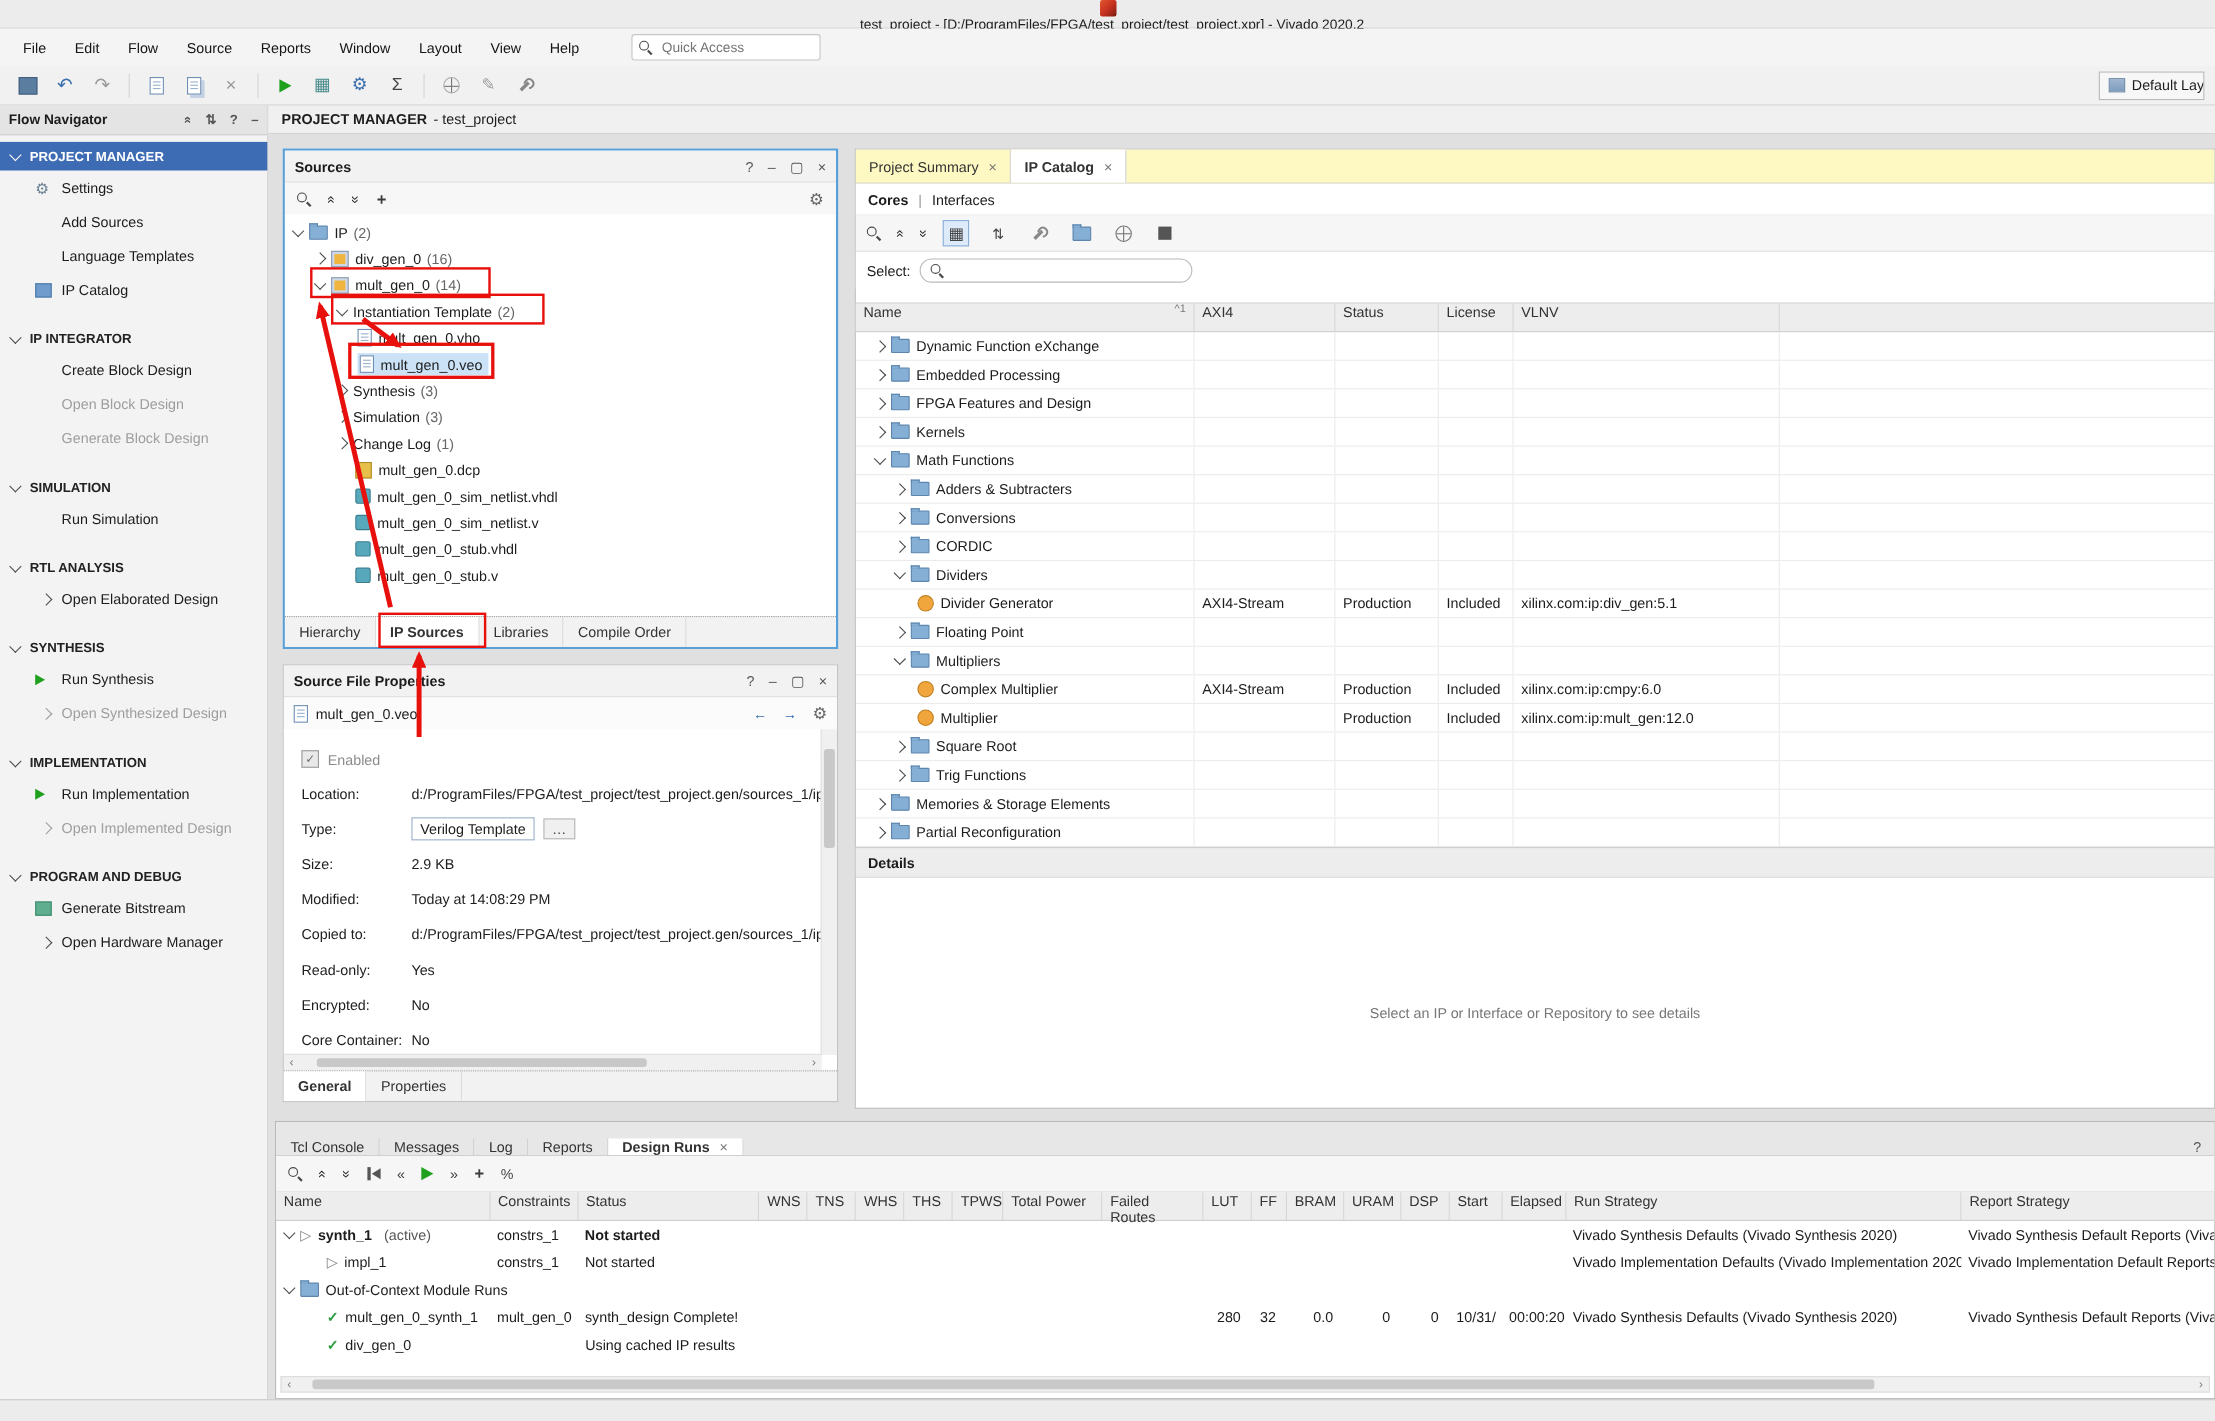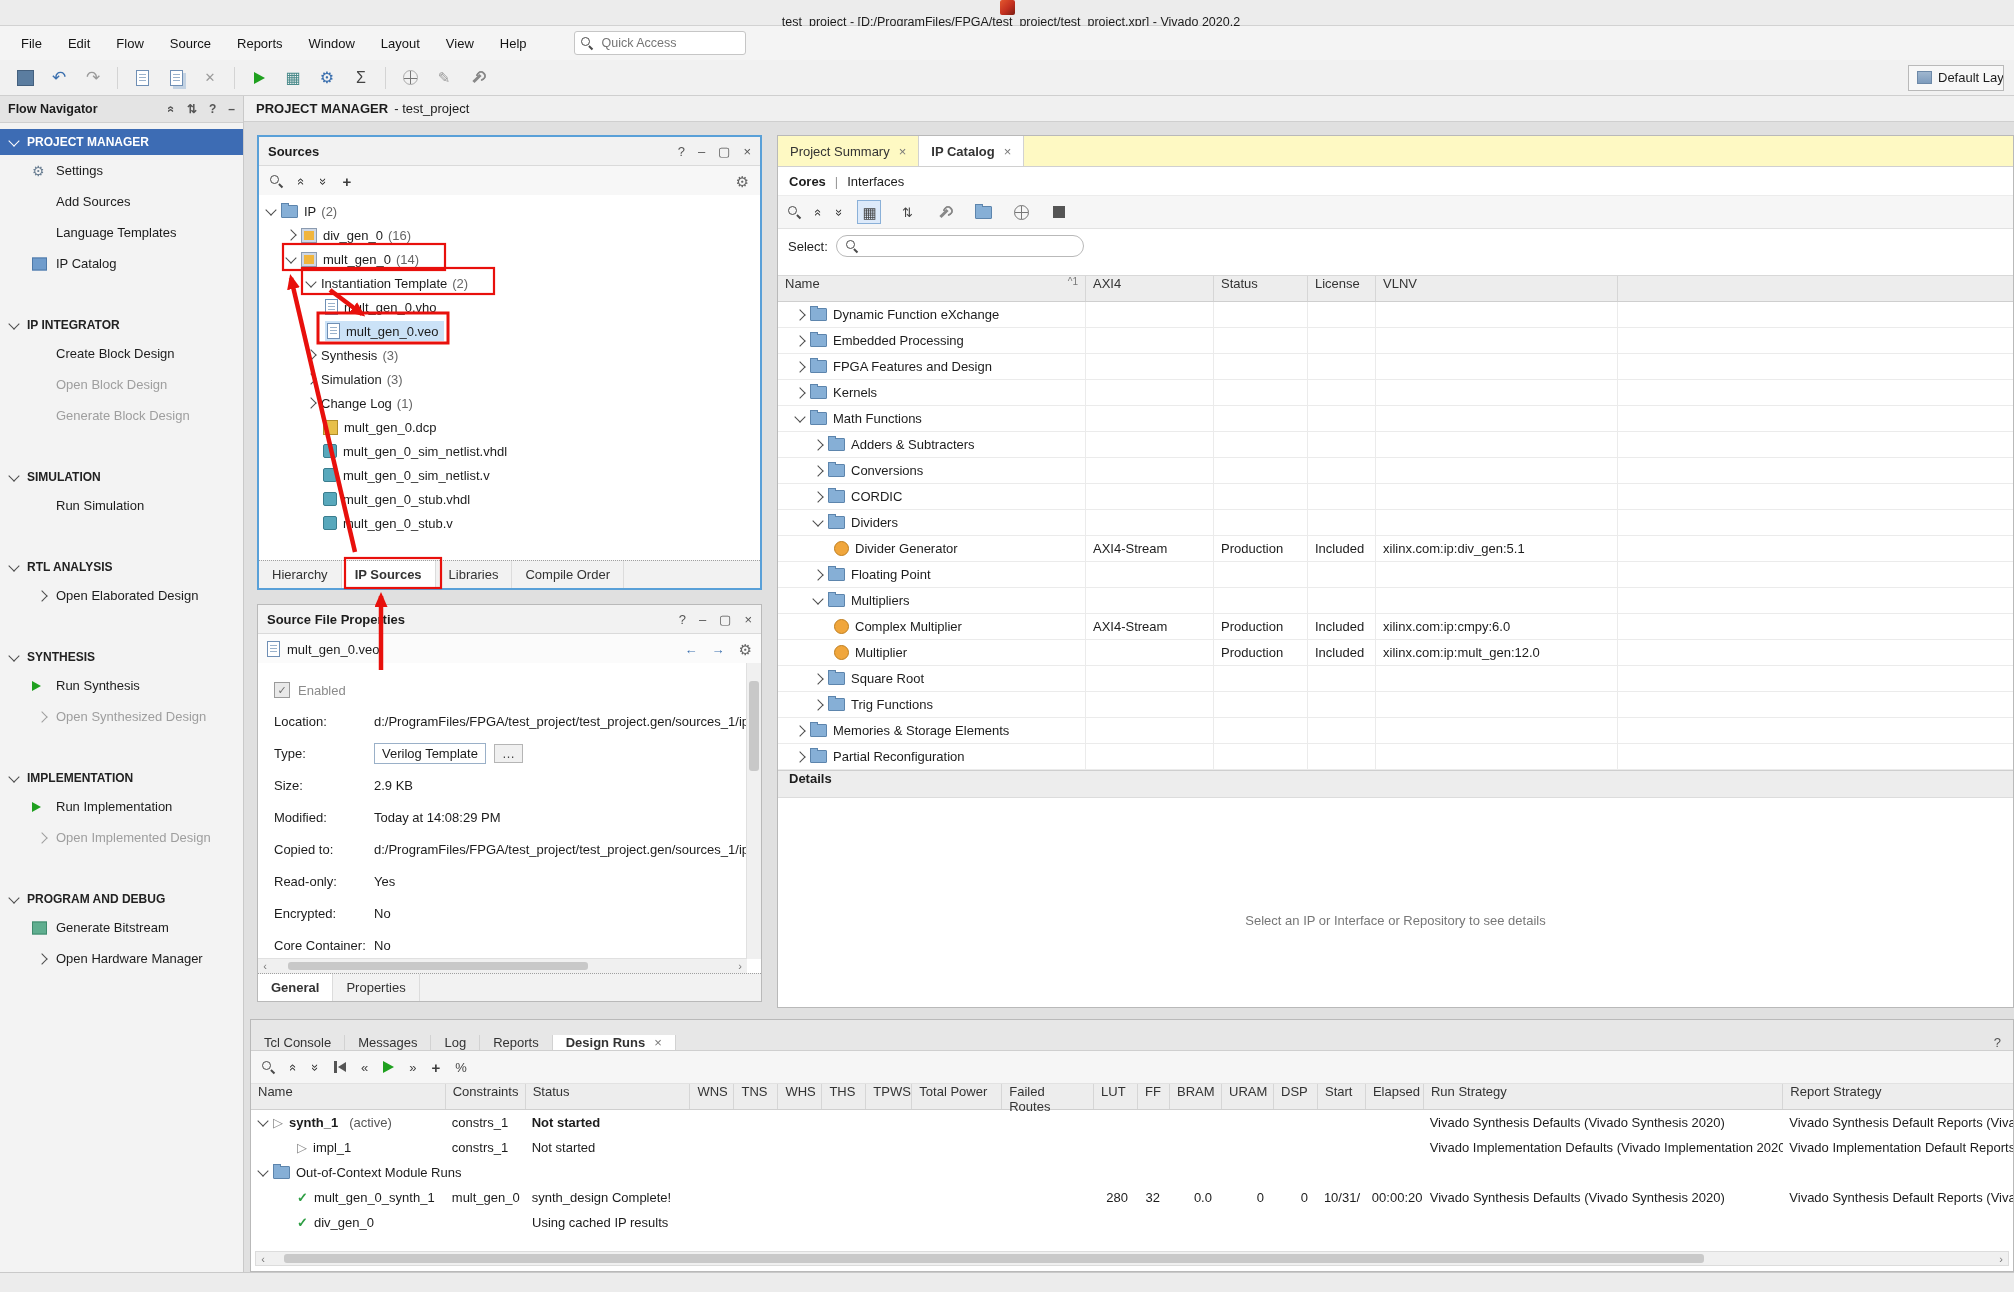--- a/index.html
+++ b/index.html
@@ -59,21 +59,21 @@
   .reset-ico{display:flex;align-items:center;}
   .reset-ico .bar{width:2.5px;height:12px;background:#555;margin-right:1px;}
   .reset-ico .tri{width:0;height:0;border-right:8px solid #555;border-top:5px solid transparent;border-bottom:5px solid transparent;}
   .cb{width:14px;height:14px;border:1px solid #9a9a9a;background:#e9e9e9;display:flex;align-items:center;justify-content:center;color:#707070;font-size:11px;flex:0 0 auto;}
 
   
   .flownav{left:0;top:96px;width:244px;height:1176px;background:#f3f3f3;border-right:1px solid #c9c9c9;box-sizing:border-box;}
   .fn-header{height:26px;background:#e4e4e4;border-bottom:1px solid #cfcfcf;display:flex;align-items:center;
     padding:0 8px;font-weight:bold;font-size:12.5px;gap:10px;}
   .fn-hicons{margin-left:auto;display:flex;gap:12px;align-items:center;color:#555;font-size:12px;}
-  .nav-sec{height:26px;margin-top:33px;display:flex;align-items:center;padding-left:10px;gap:9px;
+  .nav-sec{height:26px;margin-top:16px;display:flex;align-items:center;padding-left:10px;gap:9px;
     font-weight:bold;font-size:12px;color:#222;}
   .nav-sec.first{margin-top:6px;}
   .nav-sec.pm{background:#3d6cb4;color:#fff;}
   .nav-item{height:31px;display:flex;align-items:center;padding-left:56px;position:relative;color:#1c1c1c;}
   .nav-item .ni-ico{position:absolute;left:32px;top:50%;transform:translateY(-50%);}
   .nav-item .ni-chev{position:absolute;left:38px;top:50%;transform:translateY(-50%) rotate(-45deg);}
   .nav-item.dis{color:#9e9e9e;}
 
   
   .main-header{left:244px;top:96px;width:1770px;height:26px;background:#f0f0f0;border-bottom:1px solid #cfcfcf;
@@ -133,21 +133,21 @@
   .searchbox{width:248px;height:22px;border:1px solid #b9b9b9;border-radius:11px;display:flex;align-items:center;padding:0 9px;gap:6px;box-sizing:border-box;}
   .cheader{height:25px;display:flex;background:#ededed;border-top:1px solid #d8d8d8;border-bottom:1px solid #cfcfcf;margin-top:12px;}
   .hcell{display:flex;align-items:flex-start;padding:0 7px;border-right:1px solid #d6d6d6;box-sizing:border-box;color:#333;}
   .cc0{width:308px;} .cc1{width:128px;} .cc2{width:94px;} .cc3{width:68px;} .cc4{width:242px;}
   .crow{height:25px;display:flex;border-bottom:1px solid #ebebeb;}
   .bcell{display:flex;align-items:center;padding:0 7px;border-right:1px solid #ebebeb;box-sizing:border-box;
     white-space:nowrap;overflow:hidden;gap:6px;}
   .lv1{padding-left:18px;} .lv2{padding-left:36px;} .lv3{padding-left:56px;}
   .sortb{margin-left:auto;color:#777;font-size:10px;}
   .details-split{height:26px;background:#ededed;border-top:1px solid #cfcfcf;border-bottom:1px solid #dcdcdc;
-    display:flex;align-items:flex-start;padding-left:11px;font-weight:bold;}
+    display:flex;align-items:center;padding-left:11px;font-weight:bold;}
   .details-body{height:210px;text-align:center;padding-top:115px;color:#777;box-sizing:border-box;}
 
   
   #runs-panel{left:250px;top:1019px;width:1764px;height:253px;}
   .rtabs{height:30px;background:#e7e7e7;border-bottom:1px solid #cfcfcf;display:flex;align-items:flex-end;}
   .rtab{display:flex;align-items:center;gap:9px;padding:0 13px;border-right:1px solid #d2d2d2;color:#333;}
   .rtab.active{background:#fff;font-weight:bold;}
   .rhelp{margin-left:auto;display:flex;align-items:center;padding-right:12px;color:#555;}
   .rtoolbar{height:32px;display:flex;align-items:center;gap:15px;padding:0 11px;background:#f6f6f6;border-bottom:1px solid #e2e2e2;}
   .rheader{height:25px;display:flex;background:#ededed;border-bottom:1px solid #cfcfcf;}

